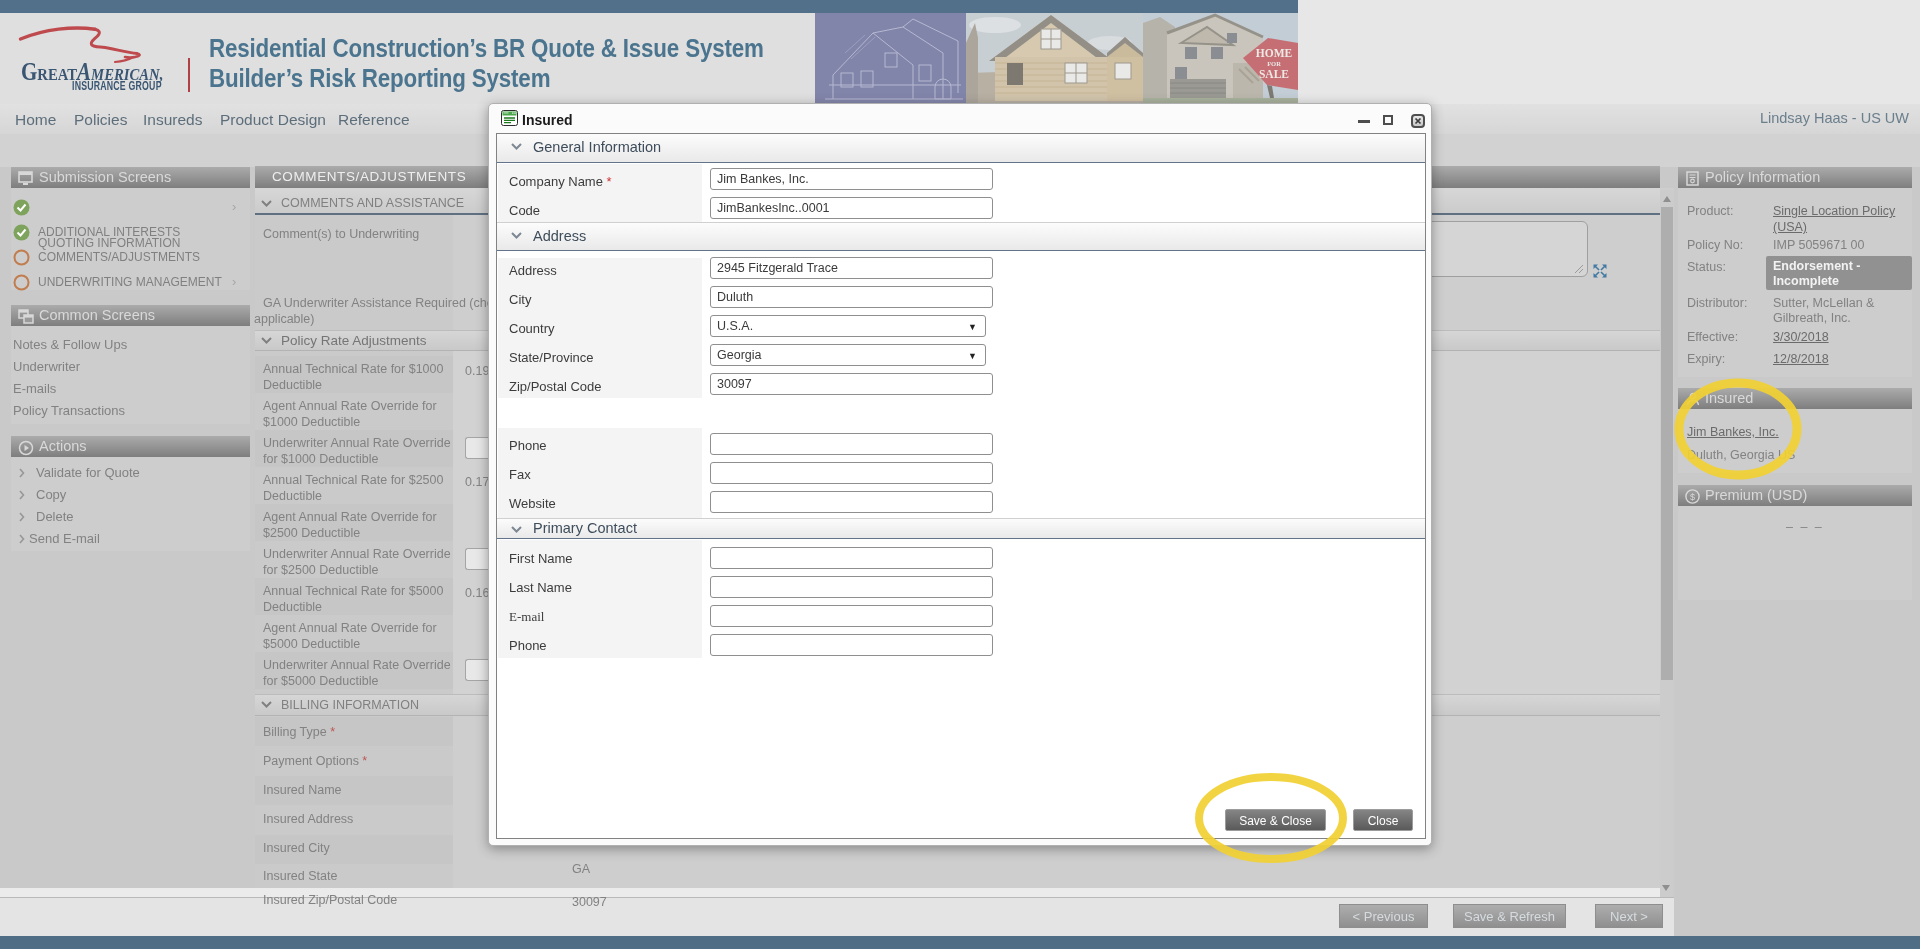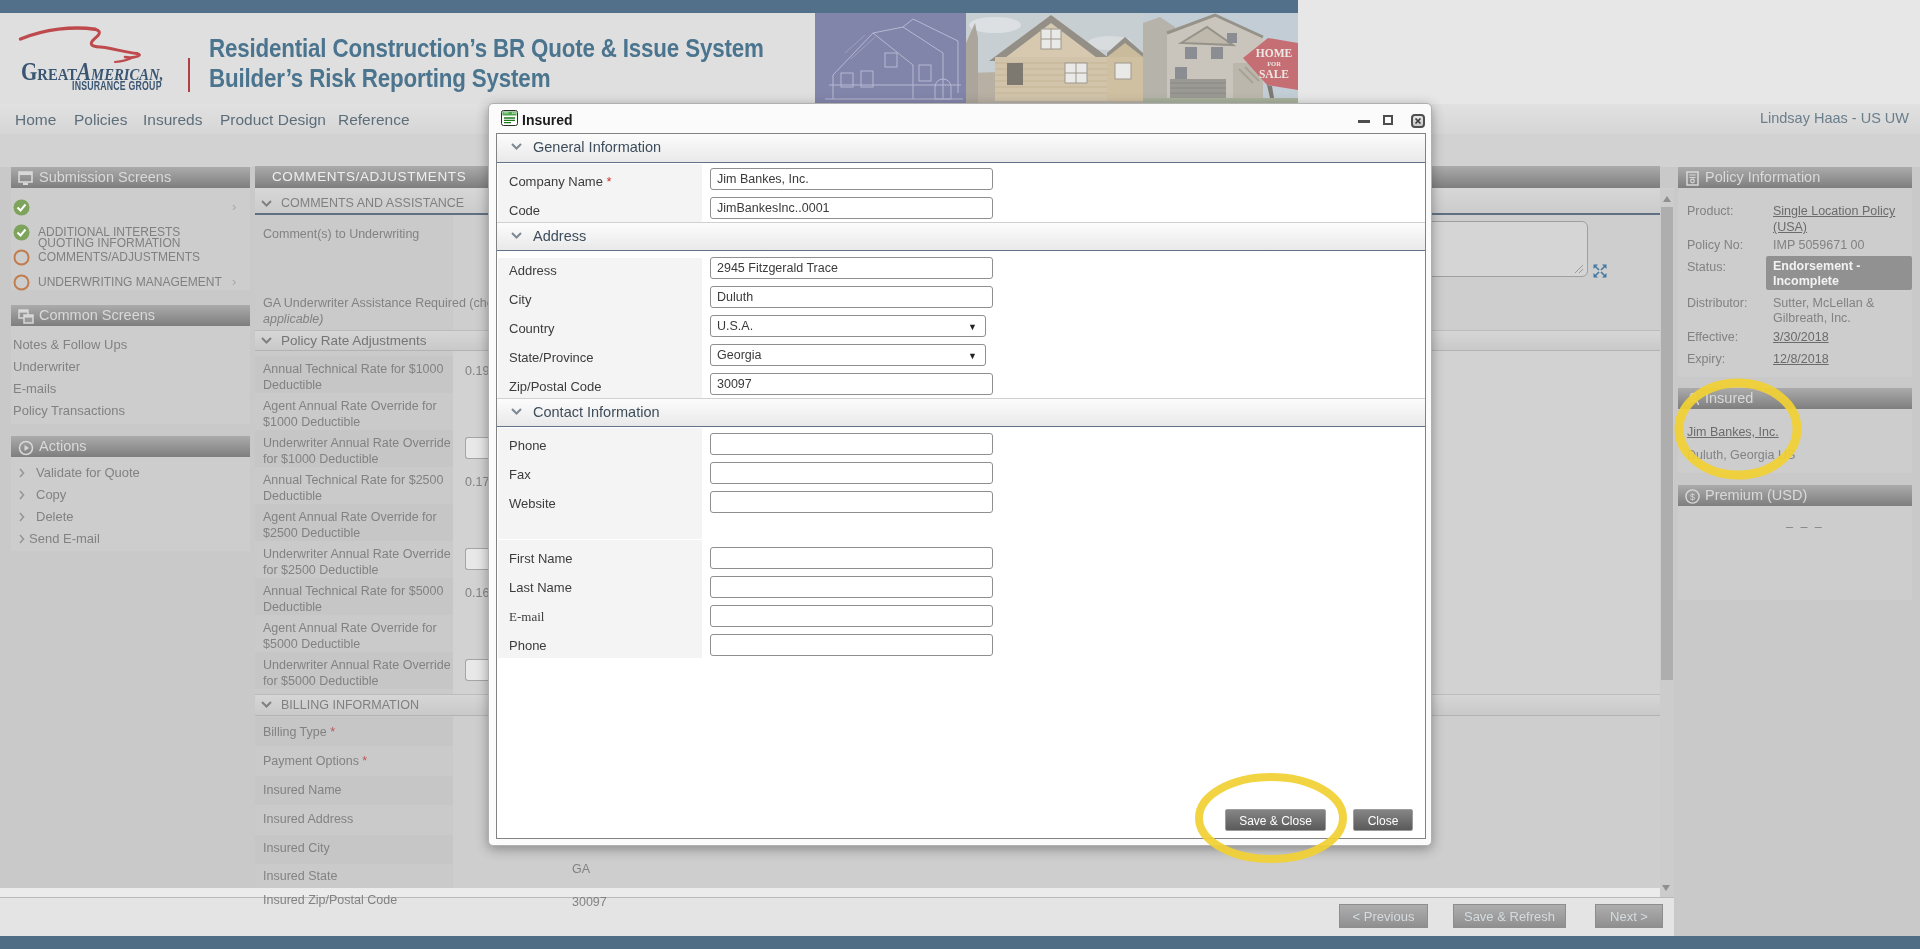--- a/index.html
+++ b/index.html
@@ -226,21 +226,21 @@
       <path d="M0.5 0.5 L5 0.5 L0.5 5 Z" stroke="none"></path>
       <path d="M11.8 2.2 L8 6"></path>
       <path d="M13.5 0.5 L9 0.5 L13.5 5 Z" stroke="none"></path>
       <path d="M2.2 11.8 L6 8"></path>
       <path d="M0.5 13.5 L5 13.5 L0.5 9 Z" stroke="none"></path>
       <path d="M11.8 11.8 L8 8"></path>
       <path d="M13.5 13.5 L9 13.5 L13.5 9 Z" stroke="none"></path>
     </g>
   </svg>
 <div class="abs graytxt" style="left:263px; top:296px;">GA Underwriter Assistance Required (check</div>
-<div class="abs graytxt" style="left:263px; top:312px;font-style:italic;">applicable)</div>
+<div class="abs graytxt" style="left:254px; top:312px;">applicable)</div>
 
 <div class="abs" style="left:255px; top:330px; width:1405px; height:21px; background:linear-gradient(#d6d6d6,#c9c9c9); border-top:1px solid #bcbcbc; border-bottom:1px solid #b3b3b3;"></div>
 <svg class="abs" width="11" height="7" style="left:261px; top:337px;">
     <path d="M1 1 L5.5 5.5 L10 1" stroke="#808080" stroke-width="2" fill="none"></path>
   </svg>
 <div class="abs graytxt" style="left:281px; top:333px; font-size:13.5px; color:#757575;">Policy Rate Adjustments</div>
 <div class="abs" style="left:255px; top:356px; width:198px; height:37px; background:#c6c6c6;"></div>
 <div class="abs graytxt" style="left:263px; top:362px;">Annual Technical Rate for $1000</div>
 <div class="abs graytxt" style="left:263px; top:378px;">Deductible</div>
 <div class="abs graytxt" style="left:465px; top:364px;">0.190</div>
@@ -389,34 +389,34 @@
     <div class="abs minput" style="top:123px;">2945 Fitzgerald Trace</div>
     <div class="abs mlabel" style="top:158px;">City</div>
     <div class="abs minput" style="top:152px;">Duluth</div>
     <div class="abs mlabel" style="top:187px;">Country</div>
     <div class="abs minput" style="top:181px; width:276px;">U.S.A.<span style="position:absolute; right:8px; top:6px; font-size:9px; color:#222;">▼</span></div>
     <div class="abs mlabel" style="top:216px;">State/Province</div>
     <div class="abs minput" style="top:210px; width:276px;">Georgia<span style="position:absolute; right:8px; top:6px; font-size:9px; color:#222;">▼</span></div>
     <div class="abs mlabel" style="top:245px;">Zip/Postal Code</div>
     <div class="abs minput" style="top:239px;">30097</div>
 
-    <div class="abs msec" style="top:264px; border-top:1px solid #d0d0d0;">
-      <svg width="11" height="7">
-          <path d="M1 1 L5.5 5.5 L10 1" stroke="#7d8893" stroke-width="2" fill="none"></path>
-        </svg>
-      <div class="t">Contact Information</div>
-    </div>
     <div class="abs mlabelcol" style="top:294px; height:111px;"></div>
     <div class="abs mlabel" style="top:304px;">Phone</div>
     <div class="abs minput" style="top:299px;"></div>
     <div class="abs mlabel" style="top:333px;">Fax</div>
     <div class="abs minput" style="top:328px;"></div>
     <div class="abs mlabel" style="top:362px;">Website</div>
     <div class="abs minput" style="top:357px;"></div>
 
+    <div class="abs msec" style="top:384px; height:21px; border-top:1px solid #d0d0d0;">
+      <svg width="11" height="7" style="top:7px;">
+          <path d="M1 1 L5.5 5.5 L10 1" stroke="#7d8893" stroke-width="2" fill="none"></path>
+        </svg>
+      <div class="t" style="top:1px;">Primary Contact</div>
+    </div>
     <div class="abs mlabelcol" style="top:406px; height:118px;"></div>
     <div class="abs mlabel" style="top:417px;">First Name</div>
     <div class="abs minput" style="top:413px;"></div>
     <div class="abs mlabel" style="top:446px;">Last Name</div>
     <div class="abs minput" style="top:442px;"></div>
     <div class="abs mlabel" style="top:475px;font-family:Liberation Serif, serif;">E-mail</div>
     <div class="abs minput" style="top:471px;"></div>
     <div class="abs mlabel" style="top:504px;">Phone</div>
     <div class="abs minput" style="top:500px;"></div>
 

